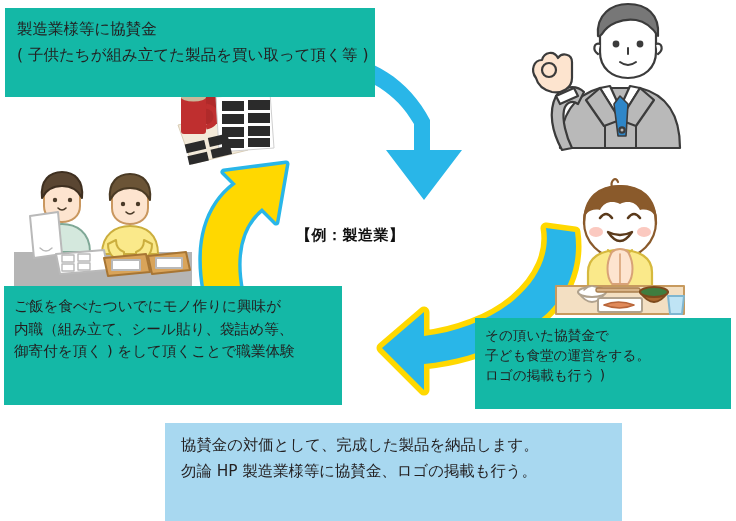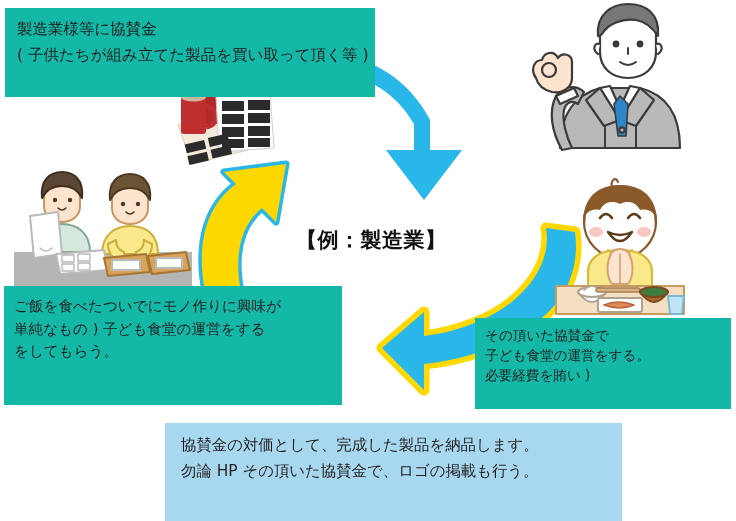--- a/index.html
+++ b/index.html
@@ -36,21 +36,21 @@
   }
   #box-return{
     left:165px;top:423px;width:457px;height:105px;
     padding:9px 10px 0 16px;
     font-size:15.4px;line-height:26px;color:#231f20;
   }
 
   
   #center-caption{
     position:absolute;left:296px;top:226px;
-    font-size:21px;font-weight:bold;color:#111111;
+    font-size:15px;font-weight:bold;color:#111111;
     letter-spacing:.5px;white-space:nowrap;
   }
 
   
   .layer{position:absolute;left:0;top:0;width:736px;height:521px;}
   #arrow-layer{z-index:1;}
   #art-layer{z-index:2;}
   #box-layer{z-index:3;}
   #caption-layer{z-index:4;}
 </style>
@@ -286,33 +286,33 @@
 
   <div id="box-layer" class="layer">
 
     <div class="box box-yellow" id="box-sponsor">
       <span class="line">製造業様等に協賛金</span>
       <span class="line">( 子供たちが組み立てた製品を買い取って頂く等 )</span>
     </div>
 
     <div class="box box-yellow" id="box-internship">
       <span class="line">ご飯を食べたついでにモノ作りに興味が</span>
-      <span class="line">単純なもの ) 子ども食堂の運営をする</span>
-      <span class="line">をしてもらう。</span>
+      <span class="line">内職（組み立て、シール貼り、袋詰め等、</span>
+      <span class="line">御寄付を頂く ) をして頂くことで職業体験</span>
     </div>
 
     <div class="box box-yellow" id="box-kitchen">
       <span class="line">その頂いた協賛金で</span>
       <span class="line">子ども食堂の運営をする。</span>
-      <span class="line">必要経費を賄い )</span>
+      <span class="line">ロゴの掲載も行う )</span>
     </div>
 
     <div class="box box-blue" id="box-return">
       <span class="line">協賛金の対価として、完成した製品を納品します。</span>
-      <span class="line">勿論 HP その頂いた協賛金で、ロゴの掲載も行う。</span>
+      <span class="line">勿論 HP 製造業様等に協賛金、ロゴの掲載も行う。</span>
     </div>
   </div>
 
   <div id="caption-layer" class="layer">
     <div id="center-caption">【例：製造業】</div>
   </div>
 
 </div>
 
 </body></html>

